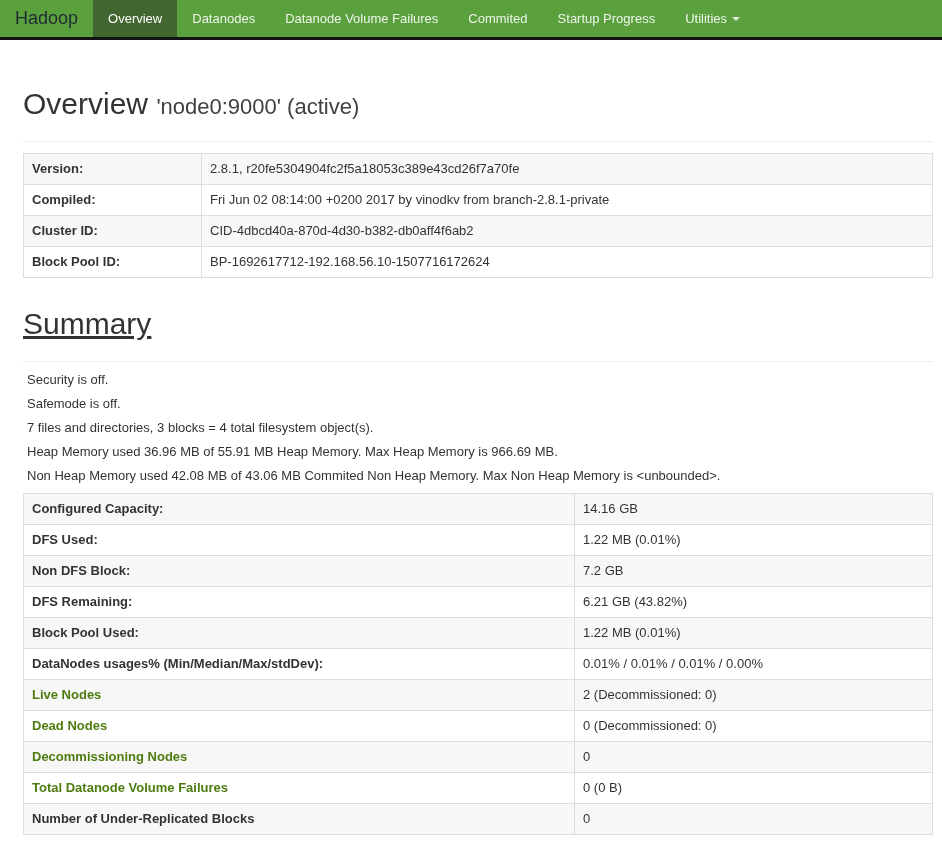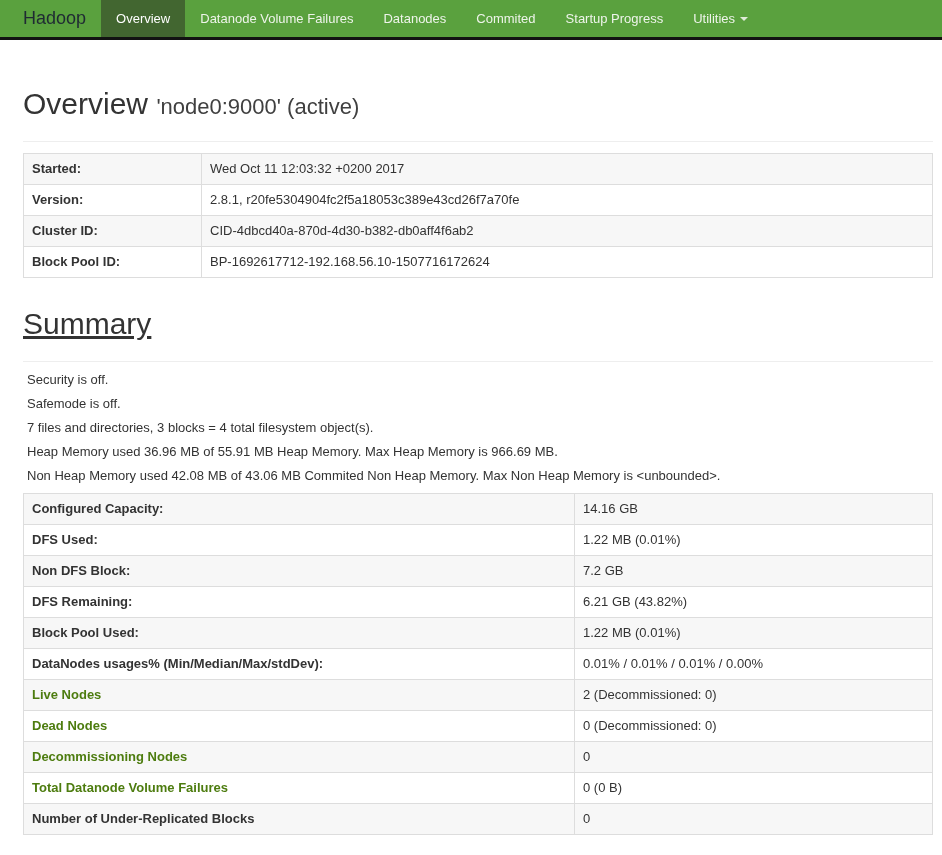--- a/index.html
+++ b/index.html
@@ -12,21 +12,21 @@
     font-size: 13px;
     color: #333;
   }
   
   .navbar {
     height: 40px;
     background: #5aa13e;
     border-bottom: 3px solid #121212;
     display: flex;
     align-items: stretch;
-    padding-left: 8px;
+    padding-left: 0;
   }
   .navbar .brand {
     display: flex; align-items: center;
     padding: 0 15px;
     font-size: 18px;
     color: #1f2a33;
     text-decoration: none;
     cursor: pointer;
   }
   .navbar .nav-item {
@@ -103,24 +103,24 @@
 </head>
 <body>
 
 <nav class="navbar">
   <a class="brand">Hadoop</a>
   <div id="nav-items" style="display:flex;align-items:stretch;">
       <a class="nav-item active">
         <span>Overview</span>
       </a>
       <a class="nav-item">
+        <span>Datanodes</span>
+      </a>
+      <a class="nav-item">
         <span>Datanode Volume Failures</span>
-      </a>
-      <a class="nav-item">
-        <span>Datanodes</span>
       </a>
       <a class="nav-item">
         <span>Commited</span>
       </a>
       <a class="nav-item">
         <span>Startup Progress</span>
       </a>
       <a class="nav-item">
         <span>Utilities</span>
         <span class="caret"></span>
@@ -132,26 +132,26 @@
 
   <h1>
     <span>Overview</span>
     <span class="subtitle">'node0:9000' (active)</span>
   </h1>
   <hr>
 
   <table class="info" id="overview-table">
     <tbody>
         <tr>
-          <td class="lbl">Started:</td>
-          <td>Wed Oct 11 12:03:32 +0200 2017</td>
-        </tr>
-        <tr>
           <td class="lbl">Version:</td>
           <td>2.8.1, r20fe5304904fc2f5a18053c389e43cd26f7a70fe</td>
+        </tr>
+        <tr>
+          <td class="lbl">Compiled:</td>
+          <td>Fri Jun 02 08:14:00 +0200 2017 by vinodkv from branch-2.8.1-private</td>
         </tr>
         <tr>
           <td class="lbl">Cluster ID:</td>
           <td>CID-4dbcd40a-870d-4d30-b382-db0aff4f6ab2</td>
         </tr>
         <tr>
           <td class="lbl">Block Pool ID:</td>
           <td>BP-1692617712-192.168.56.10-1507716172624</td>
         </tr>
       </tbody>

